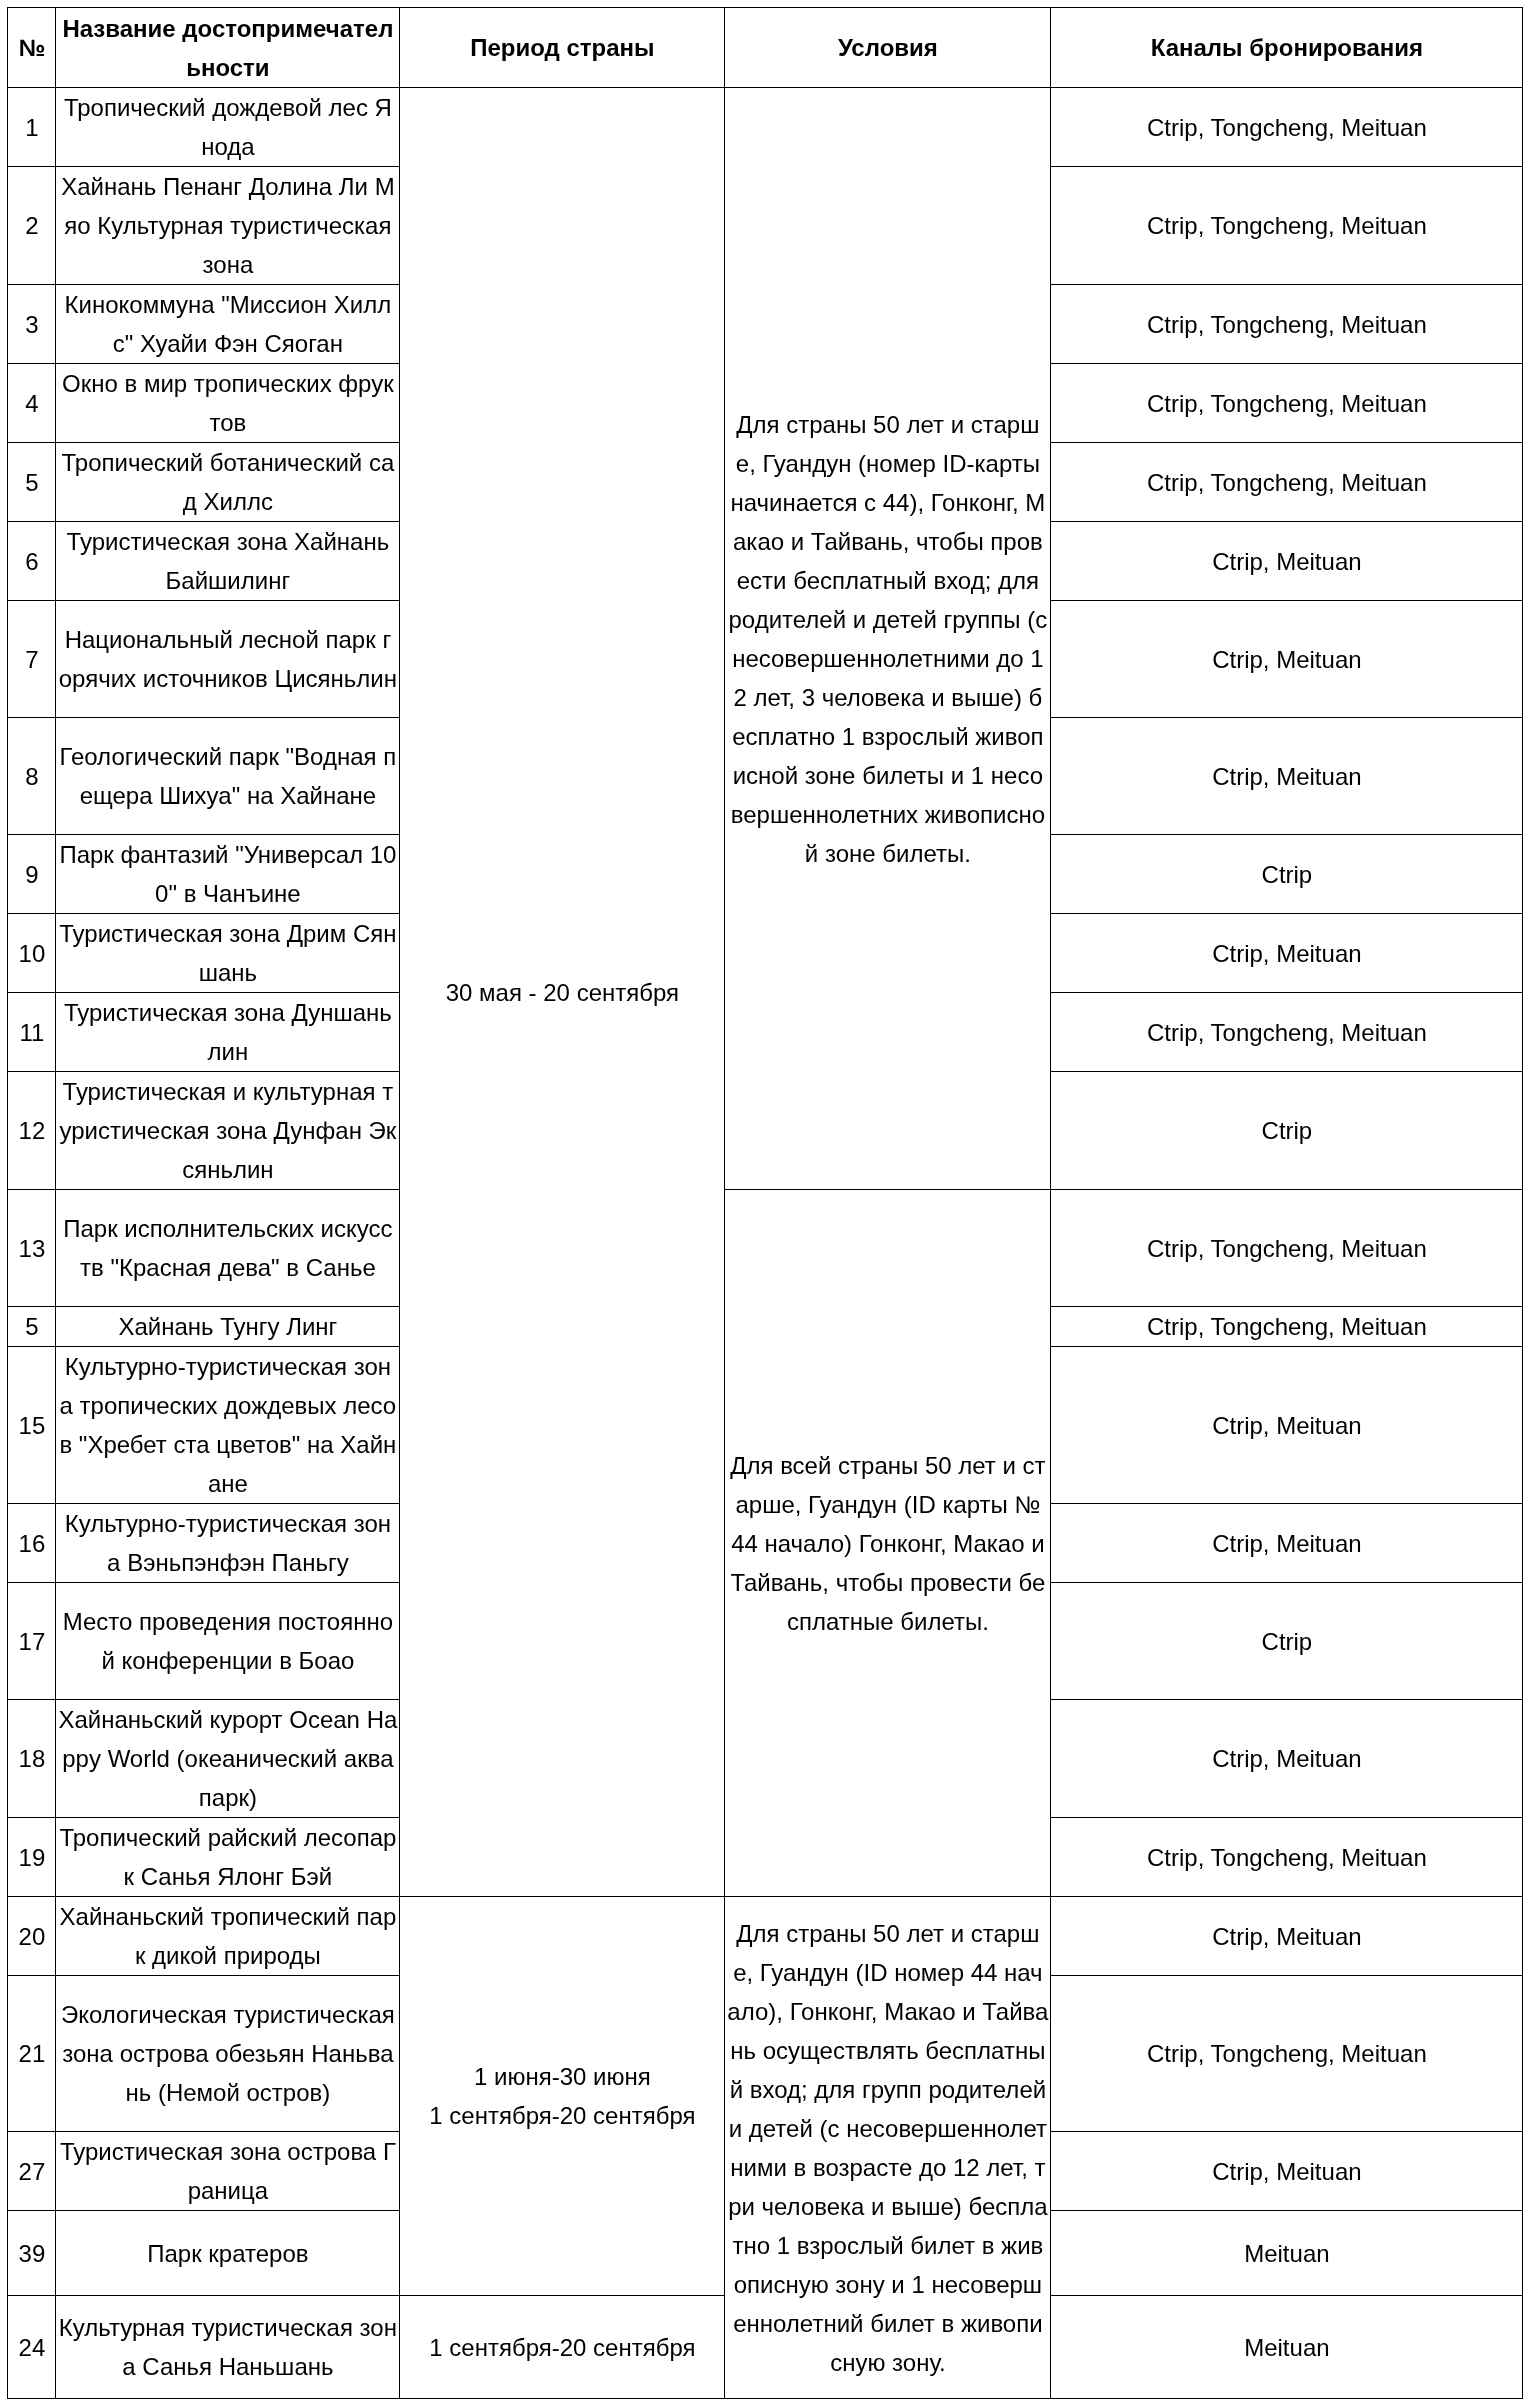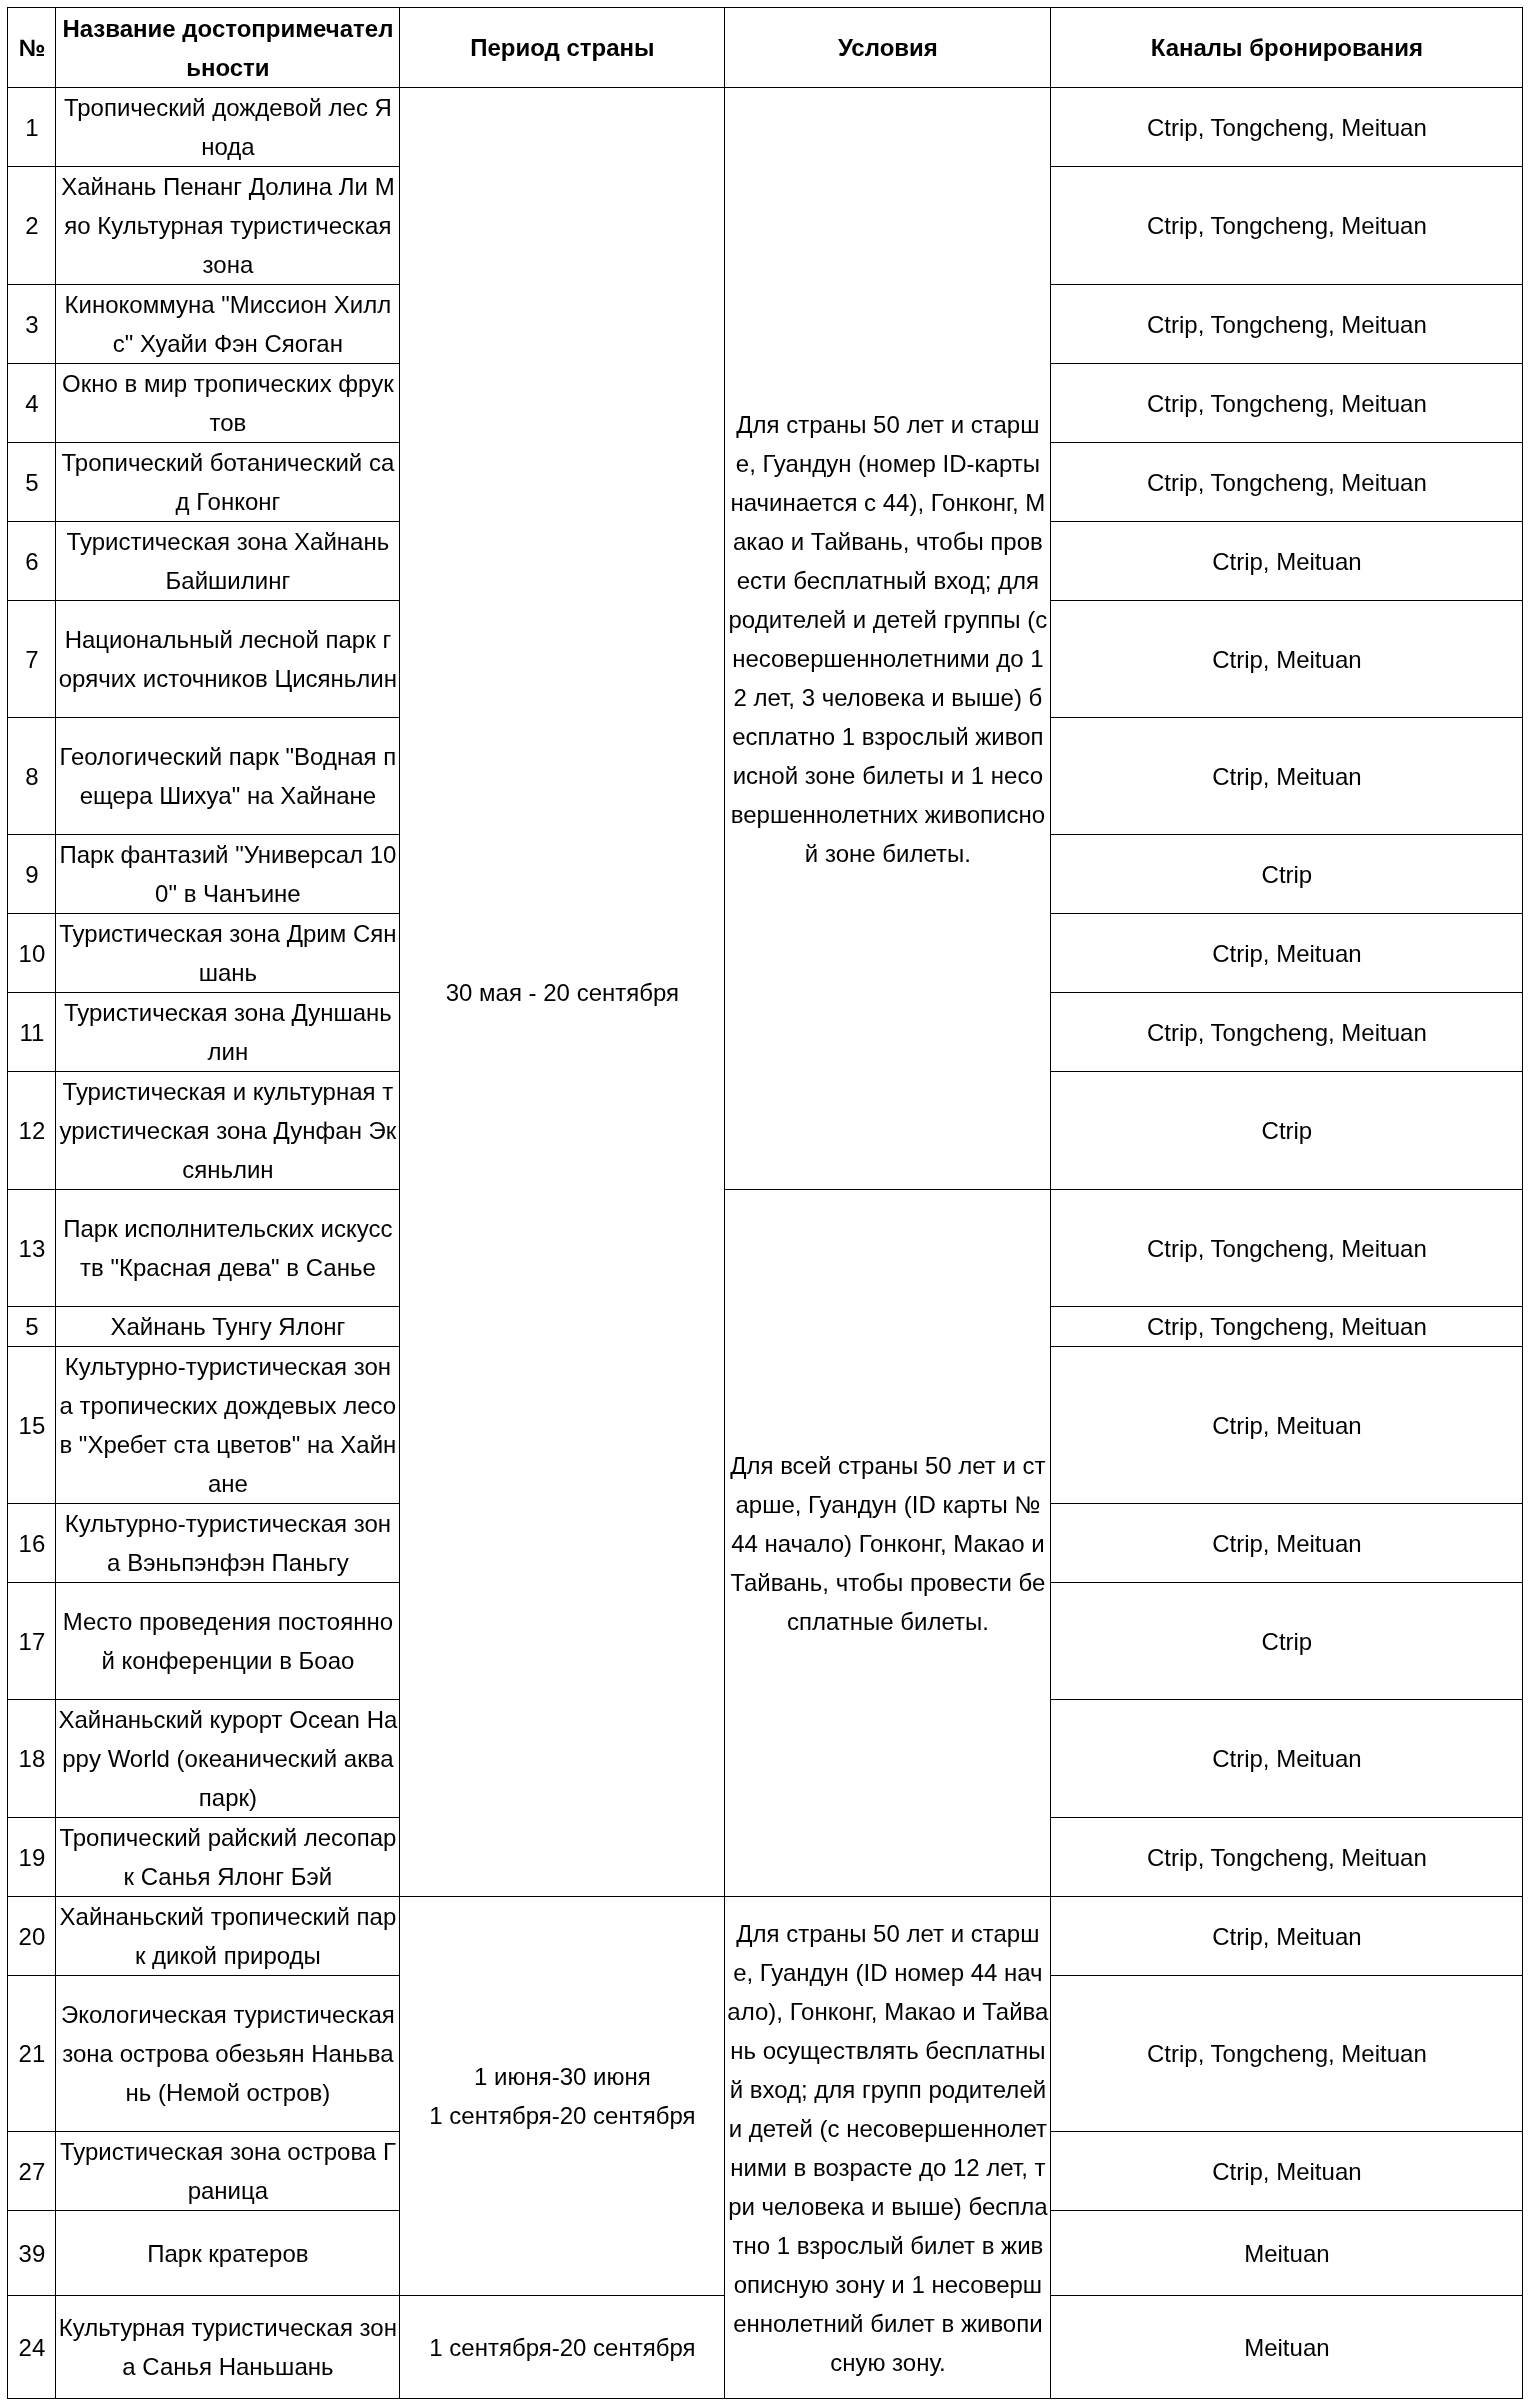--- a/index.html
+++ b/index.html
@@ -78,21 +78,21 @@
     <td class="c-name">Кинокоммуна "Миссион Хиллс" Хуайи Фэн Сяоган</td>
     <td class="c-chan">Ctrip, Tongcheng, Meituan</td>
   </tr>
   <tr style="height:78px">
     <td class="c-num">4</td>
     <td class="c-name">Окно в мир тропических фруктов</td>
     <td class="c-chan">Ctrip, Tongcheng, Meituan</td>
   </tr>
   <tr style="height:78px">
     <td class="c-num">5</td>
-    <td class="c-name">Тропический ботанический сад Гонконг</td>
+    <td class="c-name">Тропический ботанический сад Хиллс</td>
     <td class="c-chan">Ctrip, Tongcheng, Meituan</td>
   </tr>
   <tr style="height:78px">
     <td class="c-num">6</td>
     <td class="c-name">Туристическая зона Хайнань Байшилинг</td>
     <td class="c-chan">Ctrip, Meituan</td>
   </tr>
   <tr style="height:117px">
     <td class="c-num">7</td>
     <td class="c-name">Национальный лесной парк горячих источников Цисяньлин</td>
@@ -124,21 +124,21 @@
     <td class="c-chan">Ctrip</td>
   </tr>
   <tr style="height:117px">
     <td class="c-num">13</td>
     <td class="c-name">Парк исполнительских искусств "Красная дева" в Санье</td>
     <td class="c-cond" rowspan="7">Для всей страны 50 лет и старше, Гуандун (ID карты № 44 начало) Гонконг, Макао и Тайвань, чтобы провести бесплатные билеты.</td>
     <td class="c-chan">Ctrip, Tongcheng, Meituan</td>
   </tr>
   <tr style="height:39px">
     <td class="c-num">5</td>
-    <td class="c-name">Хайнань Тунгу Ялонг</td>
+    <td class="c-name">Хайнань Тунгу Линг</td>
     <td class="c-chan">Ctrip, Tongcheng, Meituan</td>
   </tr>
   <tr style="height:156px">
     <td class="c-num">15</td>
     <td class="c-name">Культурно-туристическая зона тропических дождевых лесов "Хребет ста цветов" на Хайнане</td>
     <td class="c-chan">Ctrip, Meituan</td>
   </tr>
   <tr style="height:78px">
     <td class="c-num">16</td>
     <td class="c-name">Культурно-туристическая зона Вэньпэнфэн Паньгу</td>

